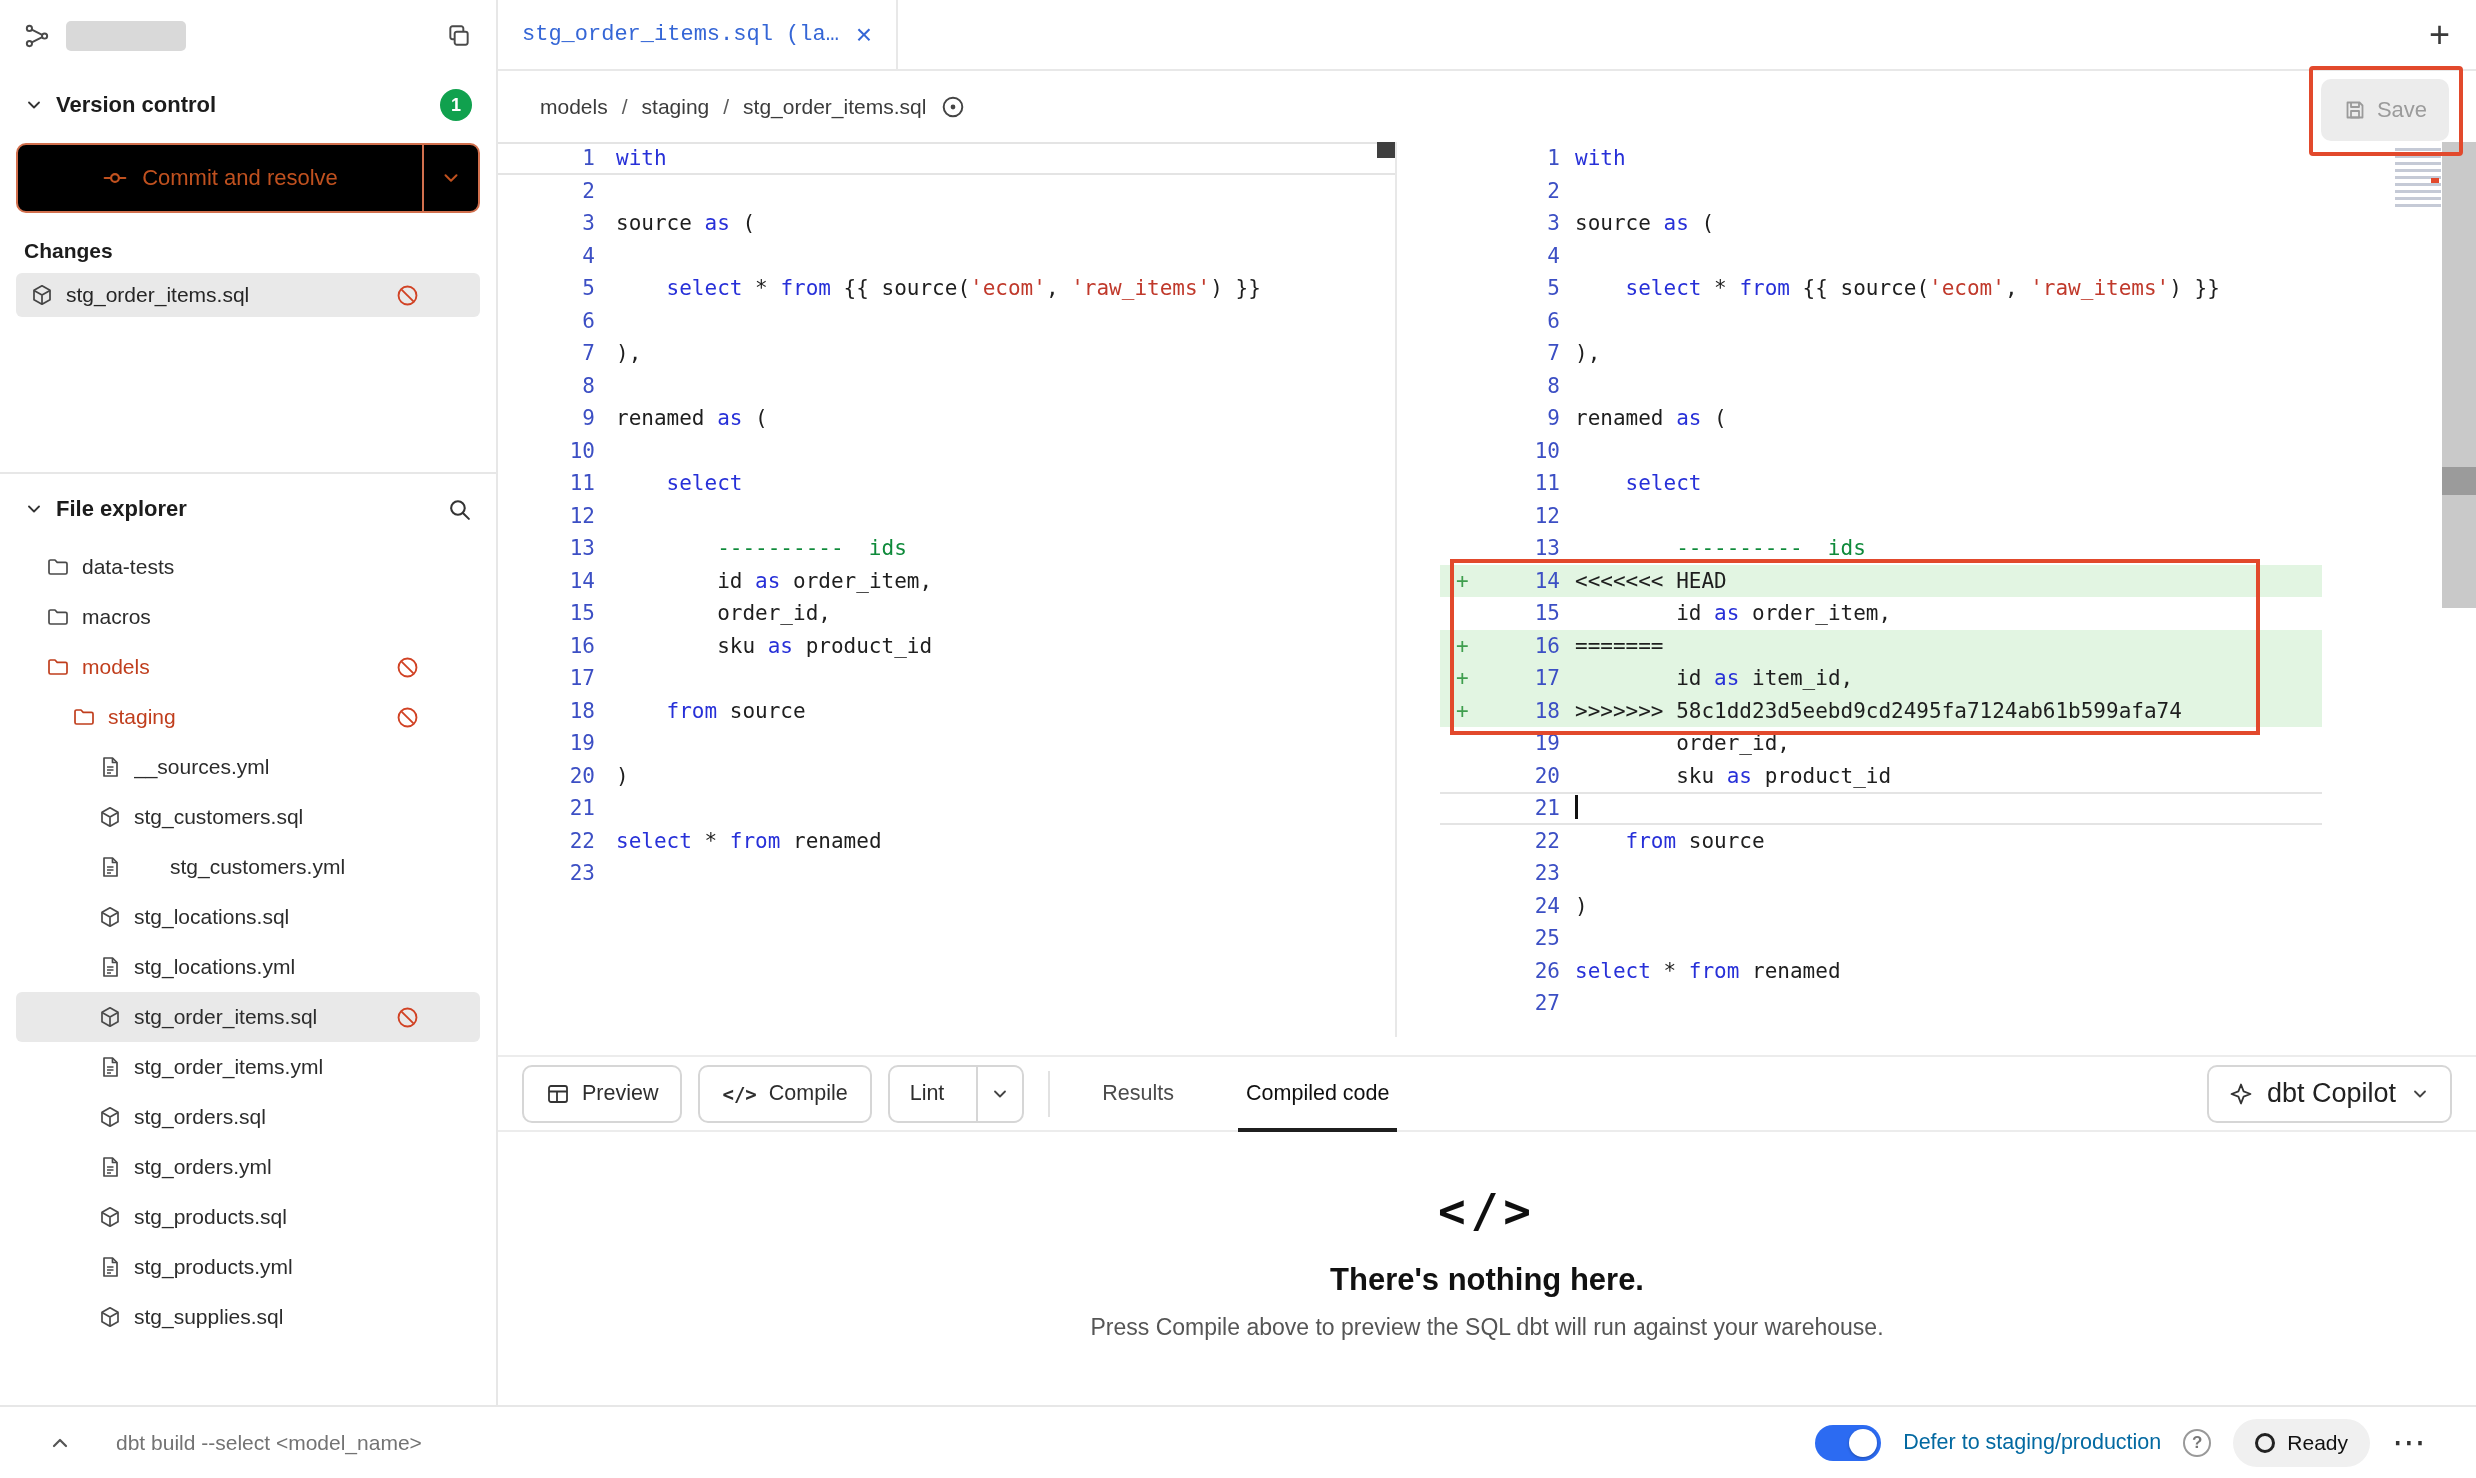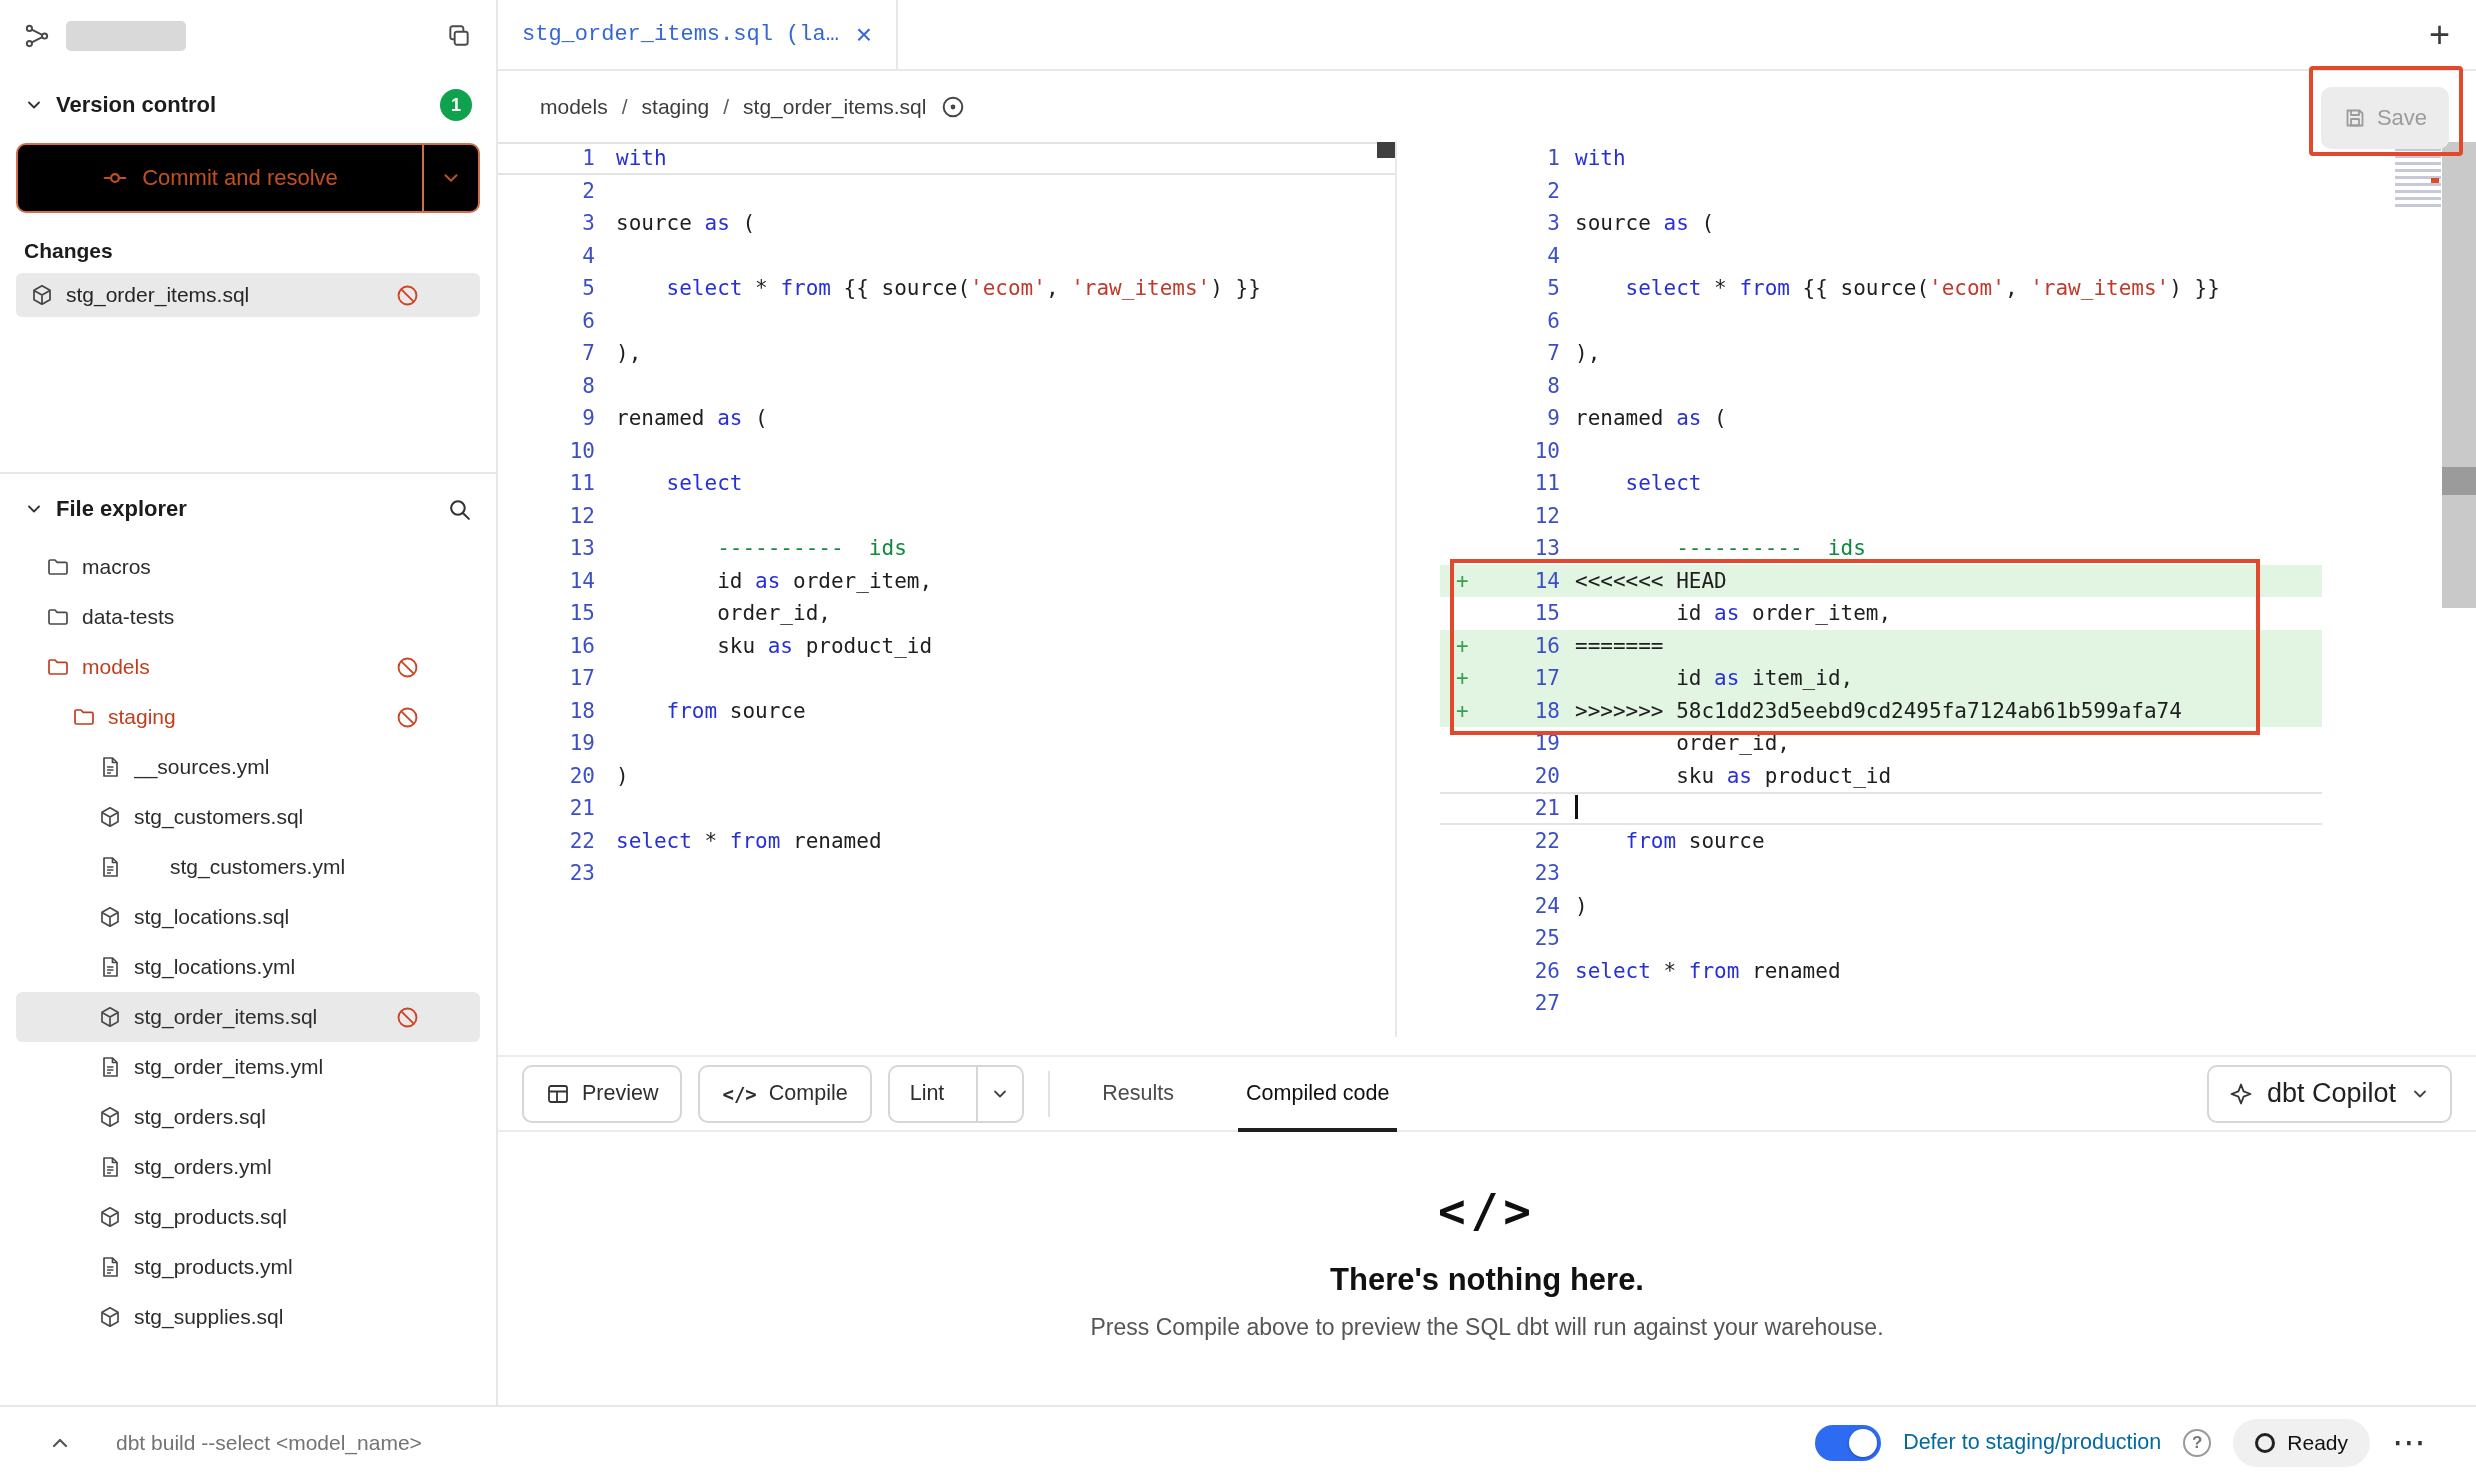--- a/index.html
+++ b/index.html
@@ -44,21 +44,21 @@
   .tabbar { height:71px; flex:none; border-bottom:2px solid #e8e8e8; display:flex; position:relative; background:#fff; }
   .tab { width:400px; border-right:2px solid #e8e8e8; display:flex; align-items:center; gap:16px;
     padding:0 24px; font-size:22px; color:#3566d6; background:#fff; }
   .tab .tab-label { overflow:hidden; text-overflow:ellipsis; white-space:nowrap;font-family:Liberation Mono, monospace; }
   .tab-close { font-size:28px; color:#3566d6; line-height:1; }
   .newtab-btn { position:absolute; right:26px; top:50%; transform:translateY(-50%); font-size:36px; color:#3a3a3a; font-weight:300; }
 
   .breadcrumb-row { height:71px; flex:none; display:flex; align-items:center; gap:14px; padding:0 42px; font-size:21px; color:#3c3c3c; }
   .crumb-sep { color:#5a5a5a; }
 
-  .save-btn { position:absolute; left:1823px; top:87px; width:128px; height:62px; background:#ececec;
+  .save-btn { position:absolute; left:1823px; top:79px; width:128px; height:62px; background:#ececec;
     border-radius:10px; display:flex; align-items:center; justify-content:center; gap:10px;
     color:#9b9b9b; font-size:22px; z-index:4; }
   .save-hl { position:absolute; left:1811px; top:66px; width:154px; height:90px; border:4px solid #e2492c;
     border-radius:4px; z-index:5; pointer-events:none; }
 
   
   .editor { position:relative; height:895px; flex:none; font-family:"DejaVu Sans Mono", monospace; font-size:21px; overflow:hidden; }
   .pane { position:absolute; top:0; height:100%; }
   .pane-left { left:0; width:899px; border-right:2px solid #e8e8e8; }
   .pane-right { left:942px; width:882px; }
@@ -208,29 +208,29 @@
             </svg>
         </span>
       </div>
       <div class="tree">
           <div class="tree-row" style="padding-left: 30px;">
             <span>
               <svg width="24" height="24" viewBox="0 0 24 24" fill="none" stroke="#4a4a4a" stroke-width="1.7" stroke-linejoin="round">
                 <path d="M3 6.5a1.5 1.5 0 0 1 1.5-1.5H9l2.2 2.3h8.3A1.5 1.5 0 0 1 21 8.8v8.7a1.5 1.5 0 0 1-1.5 1.5h-15A1.5 1.5 0 0 1 3 17.5z"></path>
               </svg>
             </span>
+            <span class="tree-name">data-tests</span>
+          </div>
+          <div class="tree-row" style="padding-left: 30px;">
+            <span>
+              <svg width="24" height="24" viewBox="0 0 24 24" fill="none" stroke="#4a4a4a" stroke-width="1.7" stroke-linejoin="round">
+                <path d="M3 6.5a1.5 1.5 0 0 1 1.5-1.5H9l2.2 2.3h8.3A1.5 1.5 0 0 1 21 8.8v8.7a1.5 1.5 0 0 1-1.5 1.5h-15A1.5 1.5 0 0 1 3 17.5z"></path>
+              </svg>
+            </span>
             <span class="tree-name">macros</span>
-          </div>
-          <div class="tree-row" style="padding-left: 30px;">
-            <span>
-              <svg width="24" height="24" viewBox="0 0 24 24" fill="none" stroke="#4a4a4a" stroke-width="1.7" stroke-linejoin="round">
-                <path d="M3 6.5a1.5 1.5 0 0 1 1.5-1.5H9l2.2 2.3h8.3A1.5 1.5 0 0 1 21 8.8v8.7a1.5 1.5 0 0 1-1.5 1.5h-15A1.5 1.5 0 0 1 3 17.5z"></path>
-              </svg>
-            </span>
-            <span class="tree-name">data-tests</span>
           </div>
           <div class="tree-row red" style="padding-left: 30px;">
             <span>
               <svg width="24" height="24" viewBox="0 0 24 24" fill="none" stroke="#c03e1d" stroke-width="1.7" stroke-linejoin="round">
                 <path d="M3 6.5a1.5 1.5 0 0 1 1.5-1.5H9l2.2 2.3h8.3A1.5 1.5 0 0 1 21 8.8v8.7a1.5 1.5 0 0 1-1.5 1.5h-15A1.5 1.5 0 0 1 3 17.5z"></path>
               </svg>
             </span>
             <span class="tree-name">models</span>
             <span class="x-icon">
               <svg width="25" height="25" viewBox="0 0 24 24" fill="none" stroke="#d14224" stroke-width="1.8">

